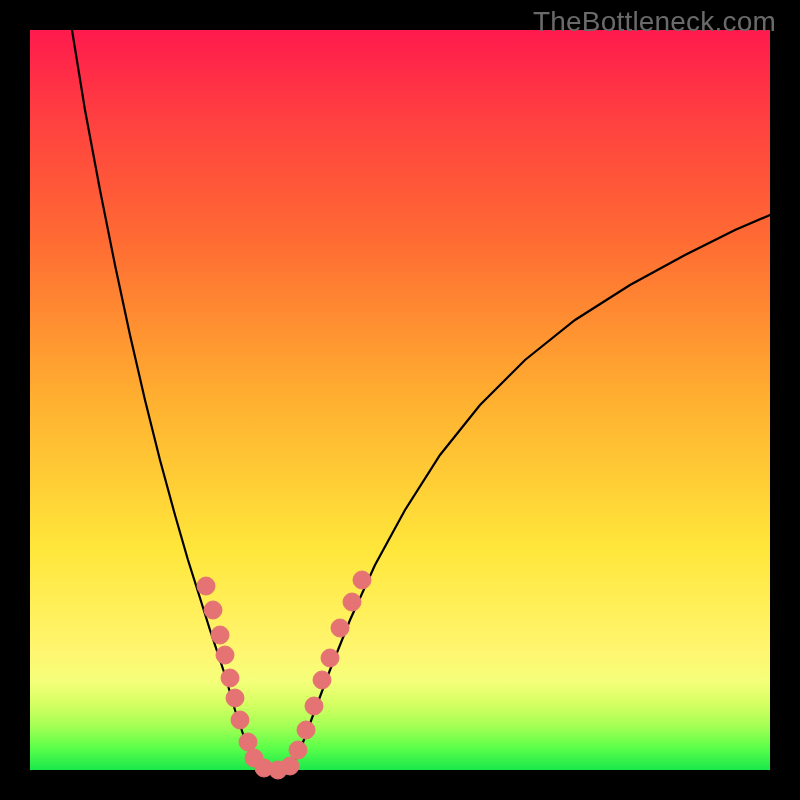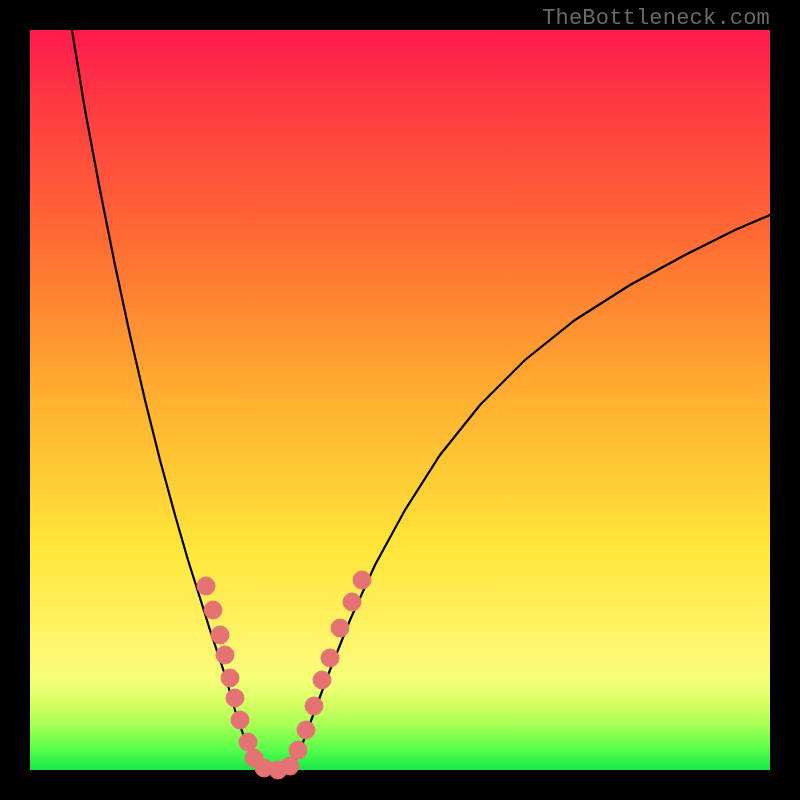--- a/index.html
+++ b/index.html
@@ -51,27 +51,26 @@
     stroke-width: 2.2;
     stroke-linecap: round;
   }
   .dot {
     fill: #e57373;
     stroke: #e57373;
   }
   .watermark {
     position: absolute;
     top: 6px;
-    right: 30px;
+    right: 24px;
     color: #6a6a6a;
-    font-size: 22px;
+    font-size: 28px;
     font-weight: 400;
     letter-spacing: 0.2px;
     user-select: none;
-    font-family: Liberation Mono, monospace;
   }
 </style>
 </head>
 <body>
 
 <div class="stage">
 
   <div class="plot-bg"></div>
 
   <svg class="overlay" viewBox="0 0 740 740" preserveAspectRatio="none">

